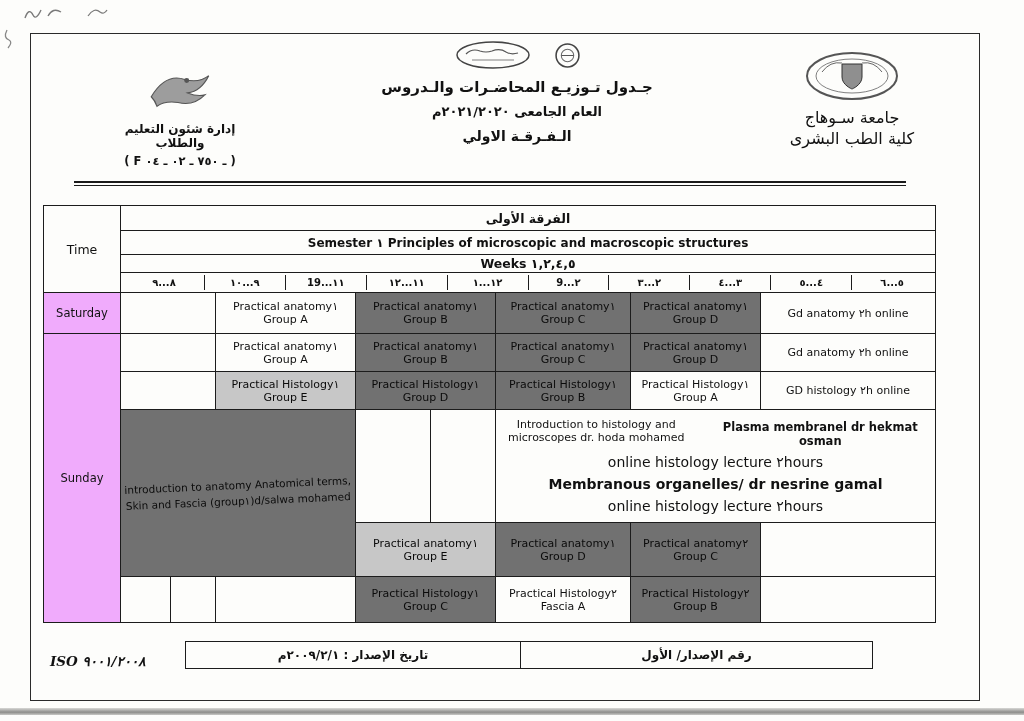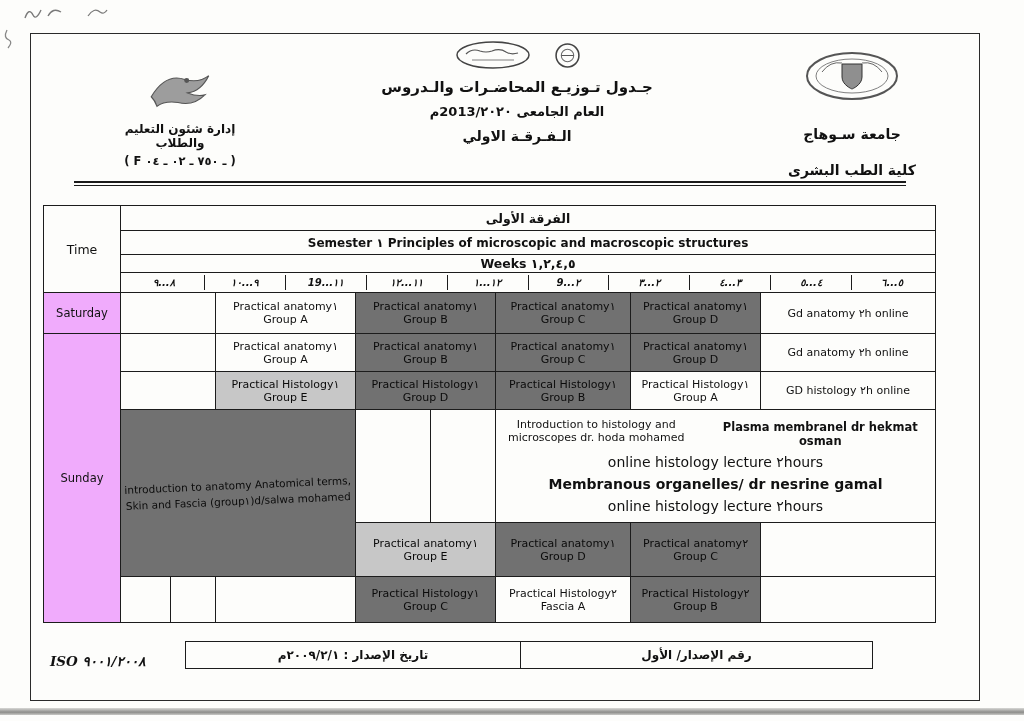--- a/index.html
+++ b/index.html
@@ -20,21 +20,21 @@
 
   
   .hdr-left  { position:absolute; left:100px; top:68px; width:160px; text-align:center; }
   .hdr-center{ position:absolute; left:352px; top:40px; width:330px; text-align:center; }
   .hdr-right { position:absolute; left:782px; top:50px; width:140px; text-align:center; }
   .hdr-logos-row { display:flex; justify-content:center; align-items:center; gap:22px; margin-bottom:8px; }
   .t-main  { font-weight:bold; font-size:15px; letter-spacing:.5px; }
   .t-year  { font-weight:bold; font-size:13px; margin-top:8px; }
   .t-grade { font-weight:bold; font-size:14px; margin-top:9px; letter-spacing:1px; }
   .t-hall  { font-weight:bold; font-size:12.5px; margin-top:9px; }
-  .hdr-right .u-name, .hdr-right .f-name { font-weight:bold; font-size:14px; margin-top:20px; }
+  .hdr-right .u-name, .hdr-right .f-name { font-weight:normal; font-size:16px; margin-top:2px; }
   .hdr-left .a-name { font-weight:bold; font-size:12px; margin-top:4px; }
   .hdr-left .a-code { font-weight:bold; font-size:11.5px; margin-top:4px; }
   .hdr-divider {
     position:absolute; left:74px; top:181px; width:832px; height:5px;
     border-top:2.5px solid #1a1a1a; border-bottom:1px solid #1a1a1a;
   }
 
   
   table.schedule {
     position:absolute; left:43px; top:205px; width:892px;
@@ -48,21 +48,21 @@
   td.dark  { background:#717171; color:#0b0b0b; }
   td.light { background:#c7c7c7; color:#0b0b0b; }
   td.grp-title { font-weight:bold; font-size:12.5px; }
   td.sem-title { font-weight:bold; font-size:12px; }
   td.weeks-title { font-weight:bold; font-size:12.5px; }
   td.time-cell { font-size:12.5px; }
   td.day-cell { font-size:11.5px; background:#f0abfc; }
   td.slots-cell { padding:0; }
   .slots-flex { display:flex; width:100%; height:100%; }
   .slot { flex:1; border-left:1.2px solid #1c1c1c; display:flex; align-items:center;
-          justify-content:center; font-size:10px; font-weight:bold; padding:2px 0; direction:ltr;font-style:italic; }
+          justify-content:center; font-size:10px; font-weight:bold; padding:2px 0; direction:ltr; }
   .slot:first-child { border-left:none; }
   td.lecture-area { vertical-align:top; padding:4px 4px 2px; }
   .lec-top { display:flex; gap:15px; margin-bottom:3px; }
   .lec-histo-intro { flex:1; font-size:11px; }
   .lec-plasma { flex:1.15; font-size:11.5px; font-weight:bold; padding-top:2px; }
   .lec-line { font-size:14px; margin-top:6px; }
   .lec-line.bold { font-weight:bold; }
   .intro-anatomy span { display:inline-block; transform:rotate(-2.5deg); font-size:10.5px; line-height:1.55; }
 
   
@@ -114,21 +114,21 @@
       <path d="M12 14 q6 -6 14 -3 q6 2 12 0 q8 -3 14 1 q5 3 12 1" stroke="#555" fill="none" stroke-width="1.2"></path>
       <path d="M18 20 h42" stroke="#808080" stroke-width="1"></path>
     </svg>
     <svg width="27" height="27" viewBox="0 0 26 26">
       <circle cx="13" cy="13" r="11" fill="none" stroke="#444" stroke-width="1.5"></circle>
       <circle cx="13" cy="13" r="6" fill="none" stroke="#6a6a6a" stroke-width="1"></circle>
       <path d="M7 13 h12" stroke="#555" stroke-width="1"></path>
     </svg>
   </div>
   <div class="t-main" dir="rtl">جـدول تـوزيـع المحاضـرات والـدروس</div>
-  <div class="t-year" dir="rtl">العام الجامعى 2013/٢٠٢٠م</div>
+  <div class="t-year" dir="rtl">العام الجامعى ٢٠٢١/٢٠٢٠م</div>
   <div class="t-grade" dir="rtl">الـفـرقـة الاولي</div>
 </div>
 
 <div class="hdr-left">
   <svg width="78" height="46" viewBox="0 0 80 48">
     <path d="M10 30 Q25 5 45 12 Q60 16 70 8 Q62 24 48 26 Q58 30 66 28 Q54 40 38 36 Q24 34 16 40 Q14 34 10 30 Z" fill="#9d9d9d" stroke="#555" stroke-width="1.2"></path>
     <circle cx="47" cy="13" r="2.6" fill="#555"></circle>
   </svg>
   <div class="a-name" dir="rtl">إدارة شئون التعليم والطلاب</div>
   <div class="a-code" dir="ltr">( F ـ ٧٥٠ ـ ٠٢ ـ ٠٤ )</div>

